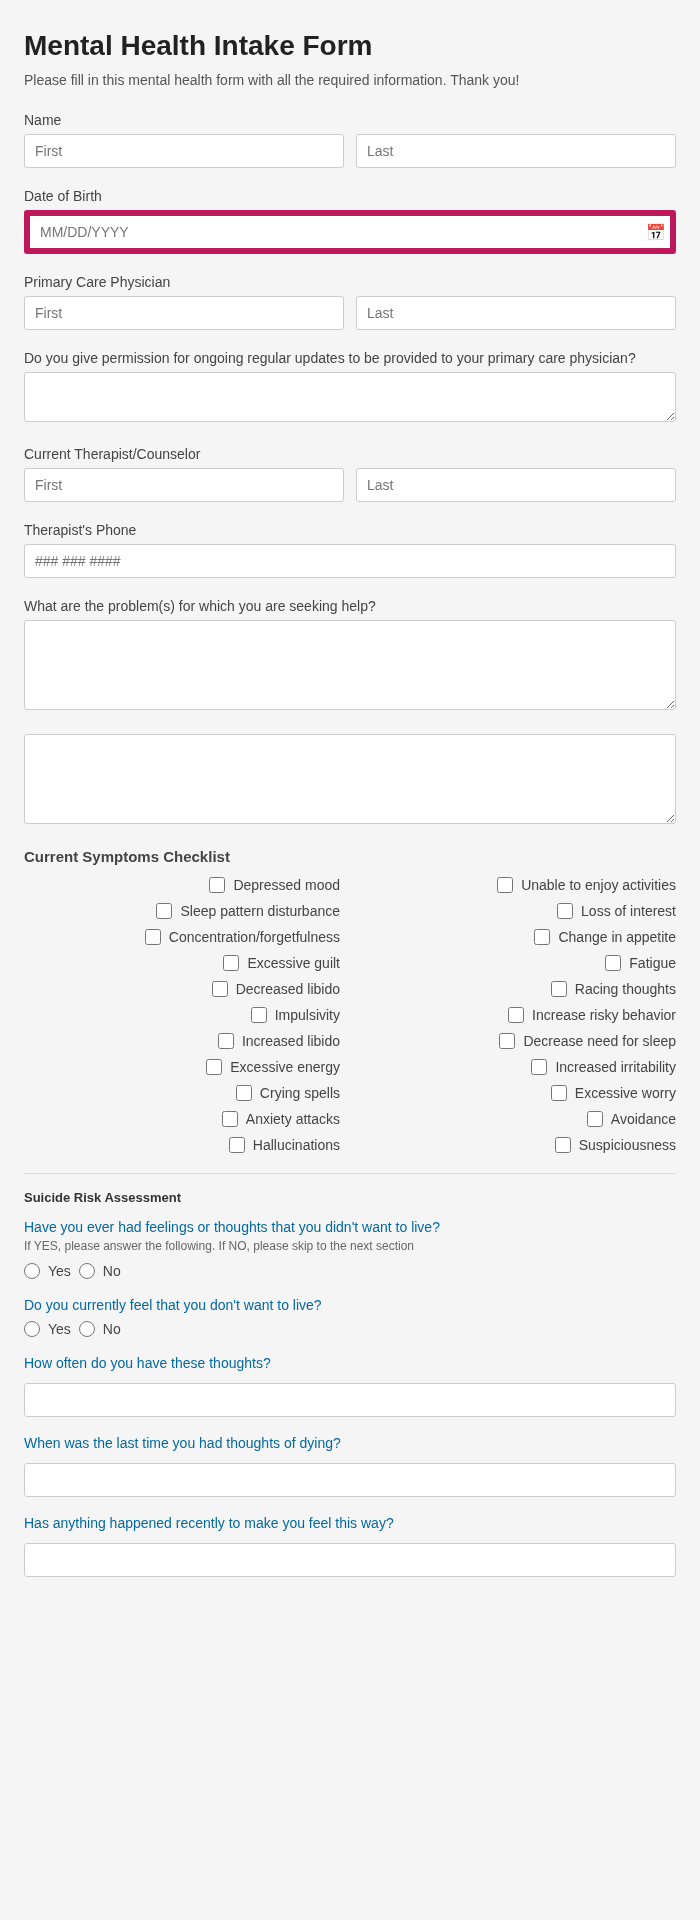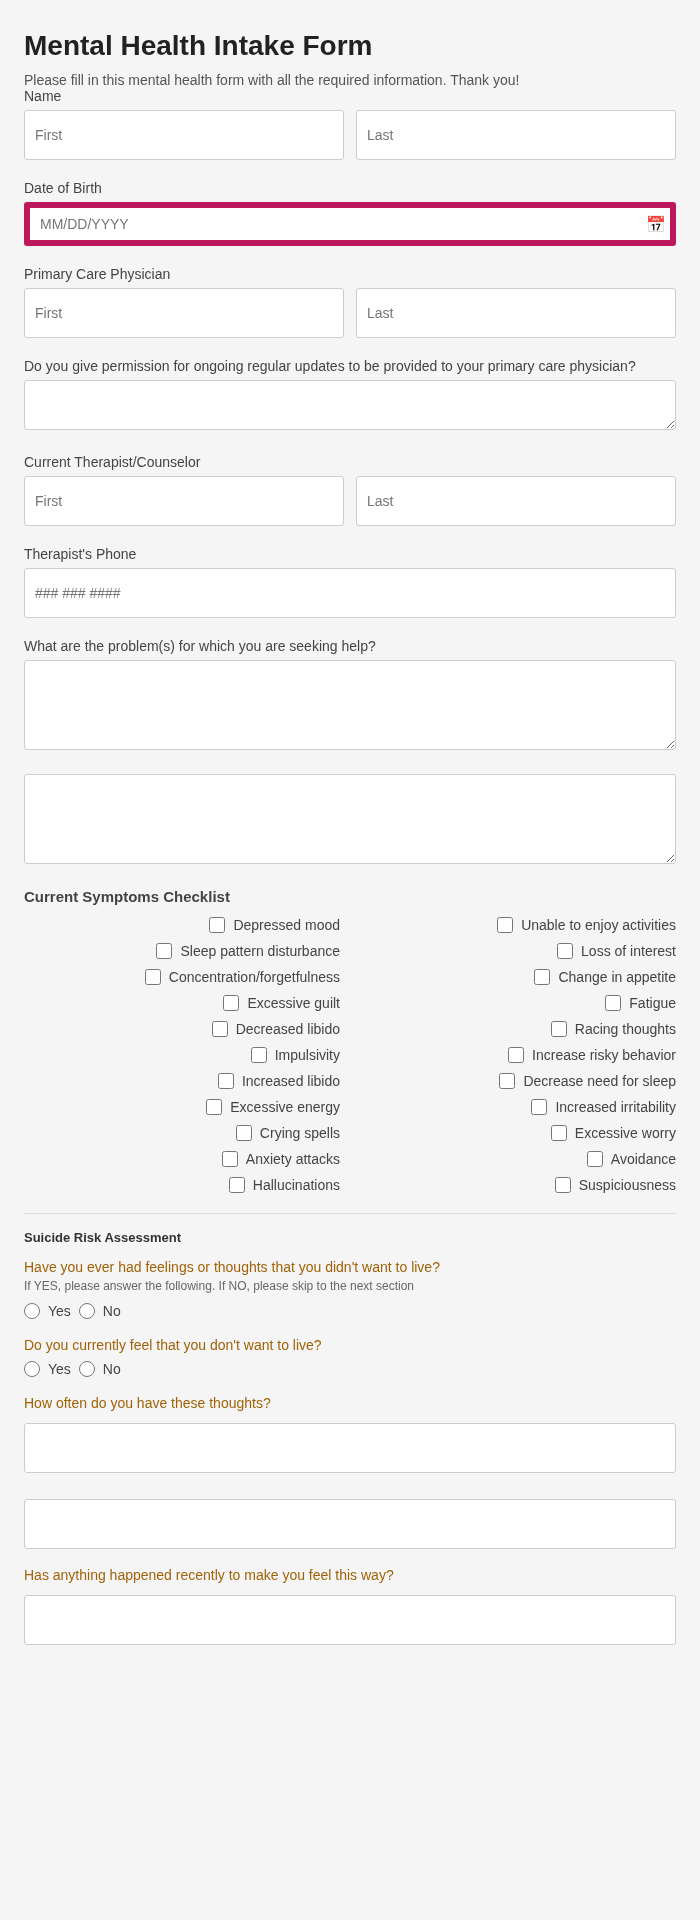--- a/index.html
+++ b/index.html
@@ -17,40 +17,41 @@
     }
     h1 {
       font-size: 28px;
       font-weight: bold;
       margin-bottom: 10px;
       color: #222;
     }
     .subtitle {
       font-size: 14px;
       color: #555;
+      margin-bottom: 24px;
     }
     .section {
       margin-bottom: 20px;
     }
     .field-label {
       font-size: 14px;
       color: #444;
       margin-bottom: 6px;
     }
     .row {
       display: flex;
       gap: 12px;
     }
     .row input[type="text"] {
       flex: 1;
     }
     input[type="text"],
     input[type="tel"] {
       width: 100%;
-      padding: 16px 10px;
+      padding: 8px 10px;
       border: 1px solid #ccc;
       border-radius: 3px;
       font-size: 14px;
       color: #888;
       background: #fff;
     }
     .dob-wrapper {
       position: relative;
       width: 100%;
     }
@@ -116,21 +117,21 @@
     }
     .suicide-section-title {
       font-size: 13px;
       font-weight: bold;
       color: #333;
       margin-bottom: 14px;
       margin-top: 10px;
     }
     .question-text {
       font-size: 14px;
-      color: #a16207;
+      color: #0369a1;
       margin-bottom: 4px;
     }
     .question-sub {
       font-size: 12px;
       color: #666;
       margin-bottom: 10px;
     }
     .radio-group {
       display: flex;
       flex-direction: row;
@@ -343,17 +344,18 @@
     </label>
     <label class="radio-item">
       <input type="radio" name="q2" style="">
       <span>No</span>
     </label>
   </div>
 
   <div class="question-text">How often do you have these thoughts?</div>
   <input type="text" class="full-input" style="margin-top: 8px;">
 
+  <div class="question-text">When was the last time you had thoughts of dying?</div>
   <input type="text" class="full-input" style="margin-top: 8px;">
 
   <div class="question-text">Has anything happened recently to make you feel this way?</div>
   <input type="text" class="full-input" style="margin-top: 8px;">
 </div>
 
 </body></html>

